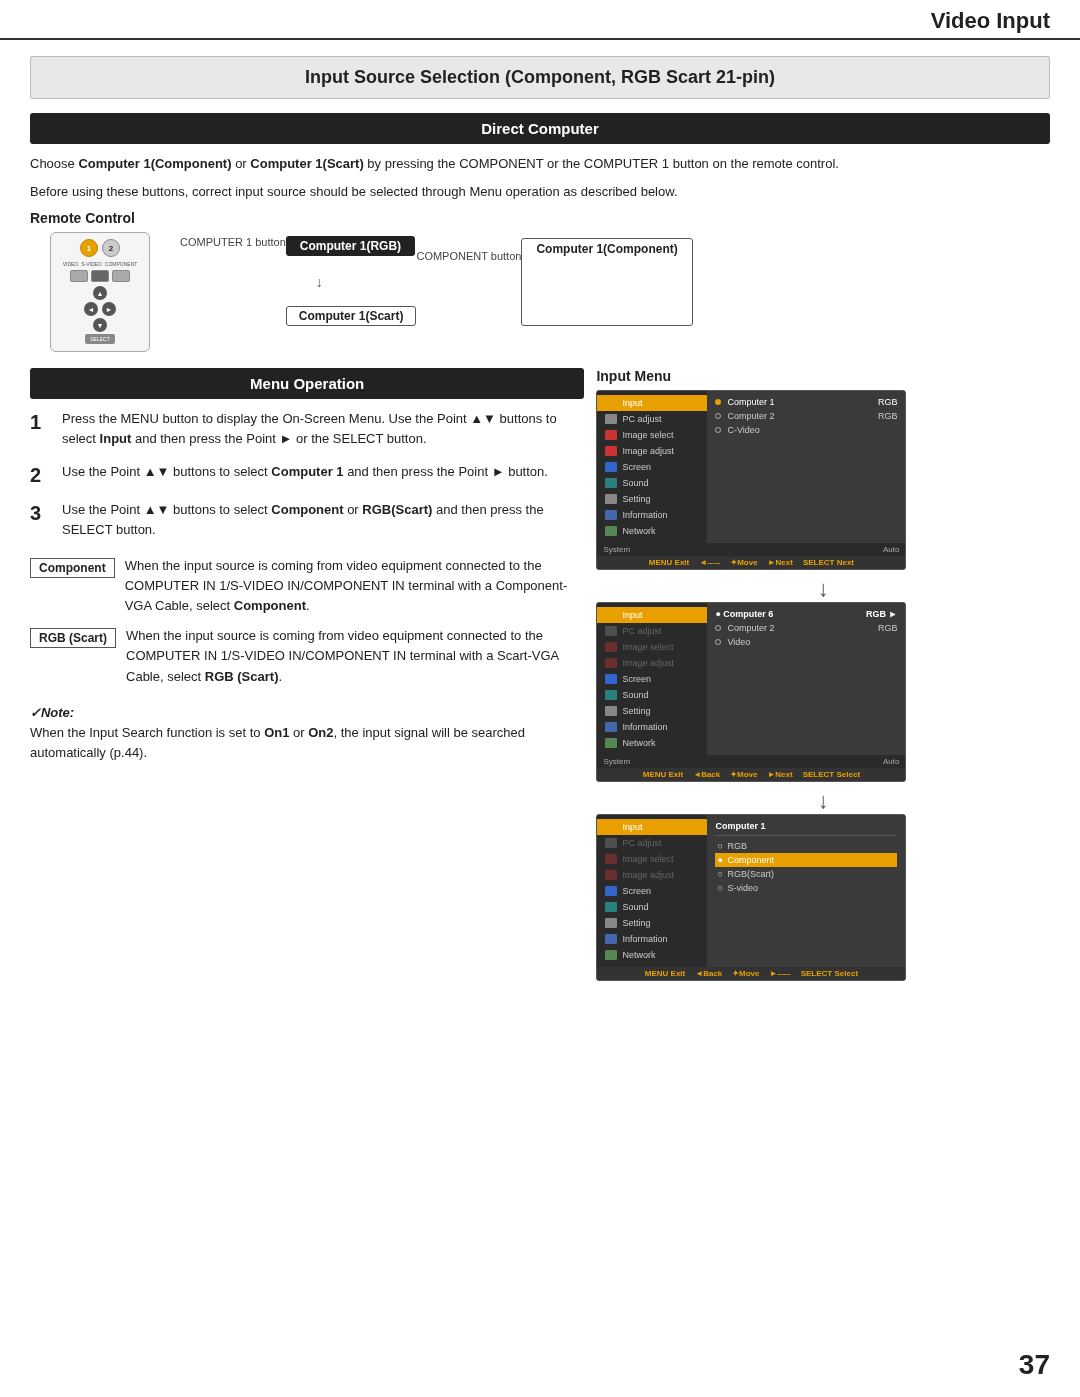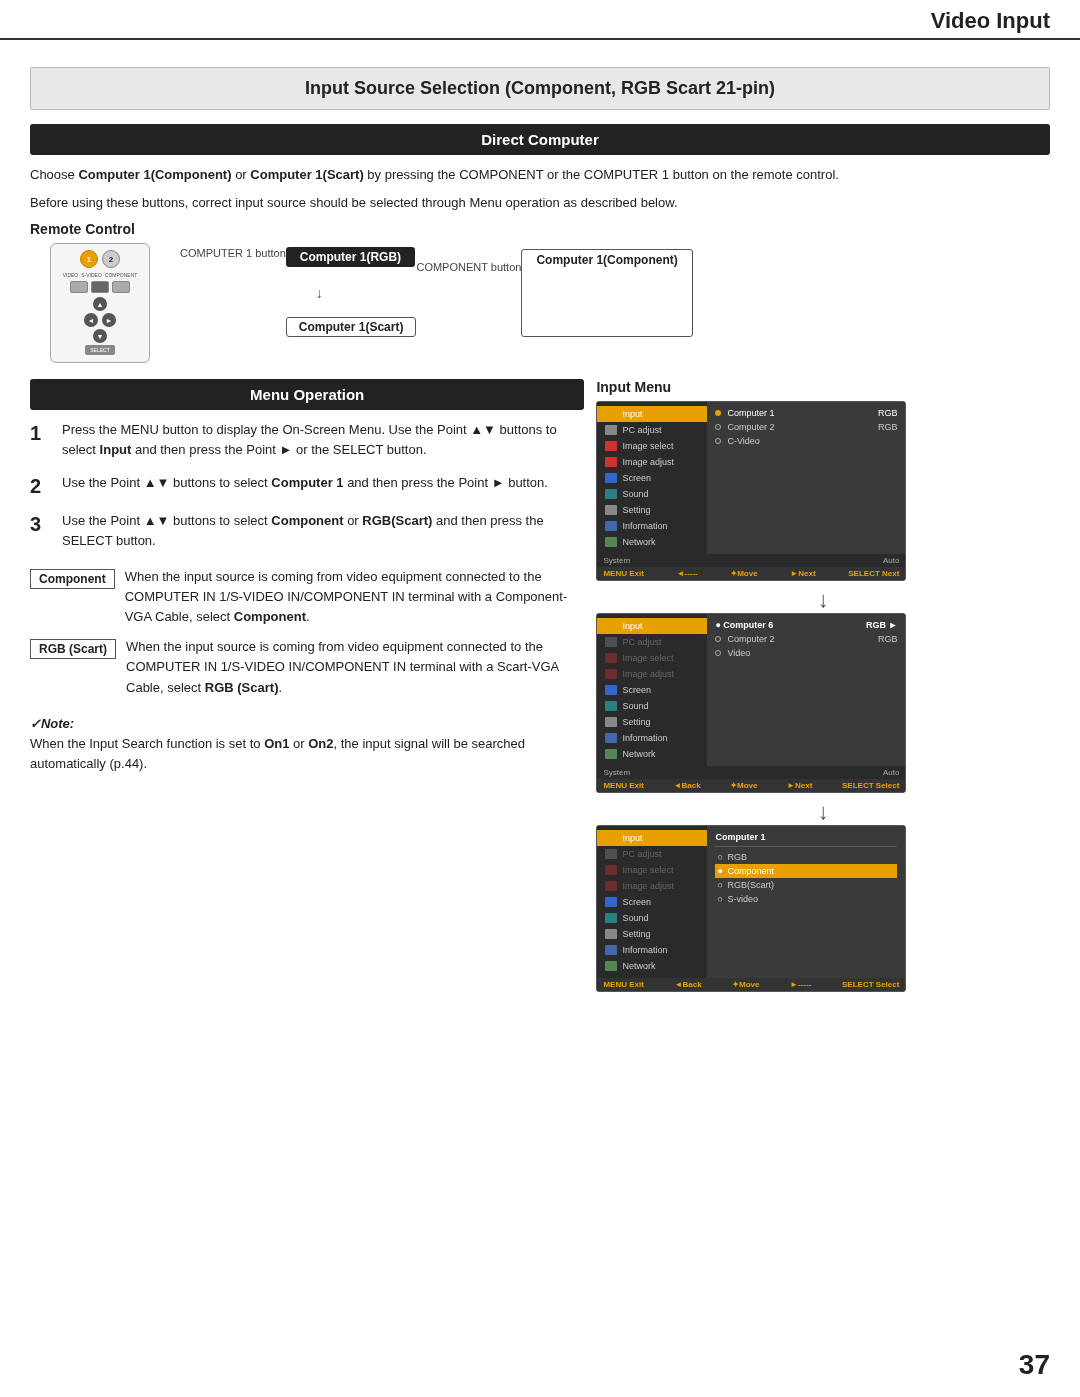--- a/index.html
+++ b/index.html
@@ -21,22 +21,21 @@
       padding: 8px 30px 4px 30px;
       border-bottom: 2px solid #333;
     }
     .page-title {
       font-size: 22px;
       font-weight: bold;
     }
 
     
     .main-content {
-      padding: 0 30px 20px 30px;
-      margin-top: 27px;
+      padding: 16px 30px 20px 30px;
     }
 
     
     .section-title-box {
       background: #e8e8e8;
       border: 1px solid #bbb;
       text-align: center;
       padding: 10px 20px;
       font-size: 18px;
       font-weight: bold;
@@ -367,21 +366,21 @@
       gap: 2px;
     }
 
     .menu-bottom-bar {
       background: #333;
       color: #aaa;
       font-size: 8px;
       padding: 2px 6px;
       display: flex;
       gap: 10px;
-      justify-content: space-between;
+      justify-content: center;
     }
     .menu-bottom-bar span { color: #e8a000; font-weight: bold; }
 
     .system-row {
       display: flex;
       justify-content: space-between;
       padding: 2px 6px;
       font-size: 8px;
       color: #aaa;
       background: #2a2a2a;

